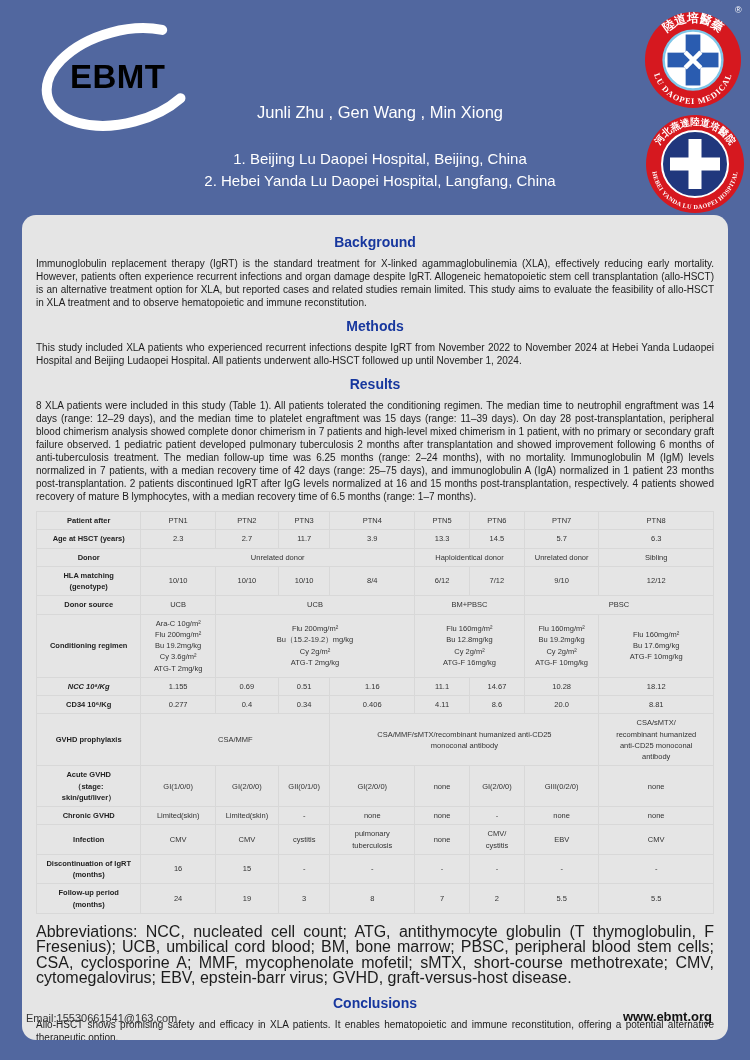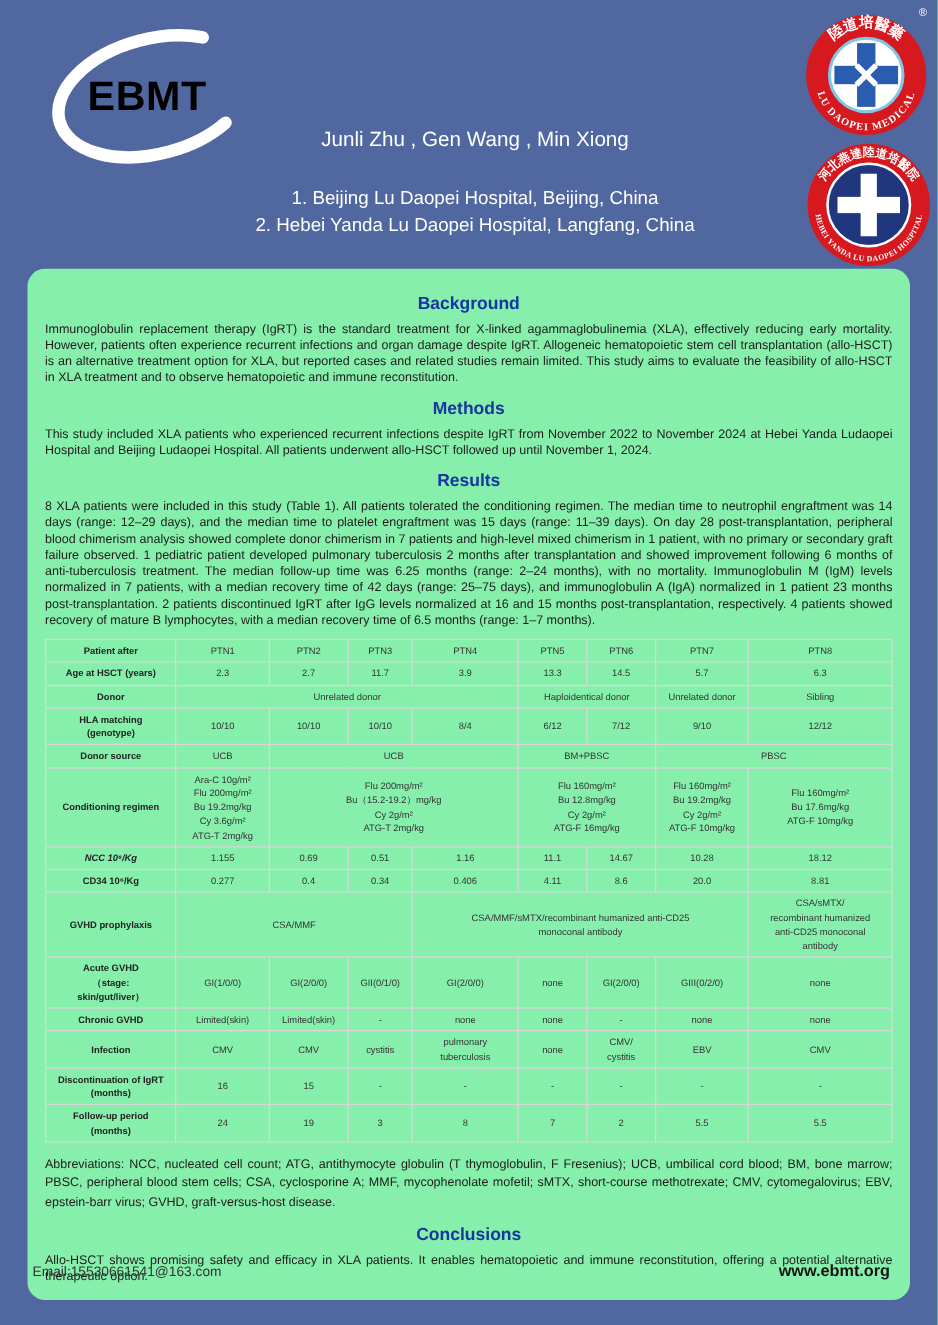--- a/index.html
+++ b/index.html
@@ -15,25 +15,25 @@
   .title-line { text-align:justify; text-align-last:justify; letter-spacing:-.2px; }
   .byline-block { position:absolute; left:150px; top:103px; width:460px; text-align:center; color:#fff; }
   .authors { font-size:16.5px; margin-bottom:26px; }
   .affil { font-size:15px; line-height:22px; }
   .reg-mark { position:absolute; left:735px; top:5px; color:#fff; font-size:9px; }
   .seal { position:absolute; }
   .seal-top { left:644px; top:11px; }
   .seal-bottom { left:645px; top:114px; }
 
   
-  .card { position:absolute; left:22px; top:215px; width:706px; height:825px; background:#86efac;
+  .card { position:absolute; left:22px; top:215px; width:706px; height:825px; background:#e5e5e5;
           border-radius:14px; padding:10px 14px 14px 14px; overflow:hidden; }
   .sec-h { text-align:center; color:#17379e; font-weight:bold; font-size:14px; margin:9px 0 7px; }
   .para { font-size:10px; line-height:13px; color:#1c1c1c; text-align:justify; margin:4px 0; }
-  .abbr { font-size:10px; line-height:15.5px; margin-top:10px; }
+  .abbr { font-size:16px; line-height:15.5px; margin-top:10px; }
 
   
   table.ptable { width:100%; border-collapse:collapse; margin-top:8px; font-size:7.5px; color:#333; }
   .ptable td { border:1px solid #d8d8d8; text-align:center; vertical-align:middle;
                padding:3px 2px; line-height:1.5; white-space:pre-line; }
   .ptable td.lbl { font-weight:bold; color:#222; }
   .ptable td.ital { font-style:italic; }
 
   
   .card-footer { position:absolute; left:4px; right:16px; bottom:16px; display:flex;

